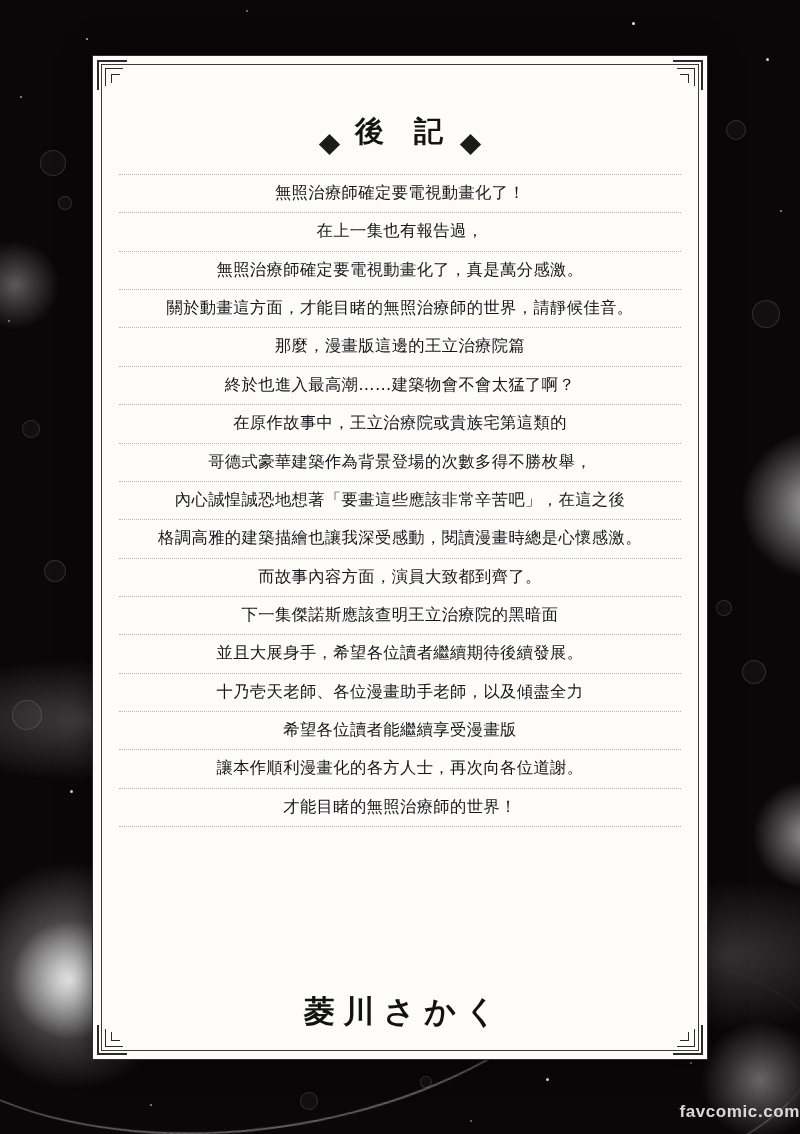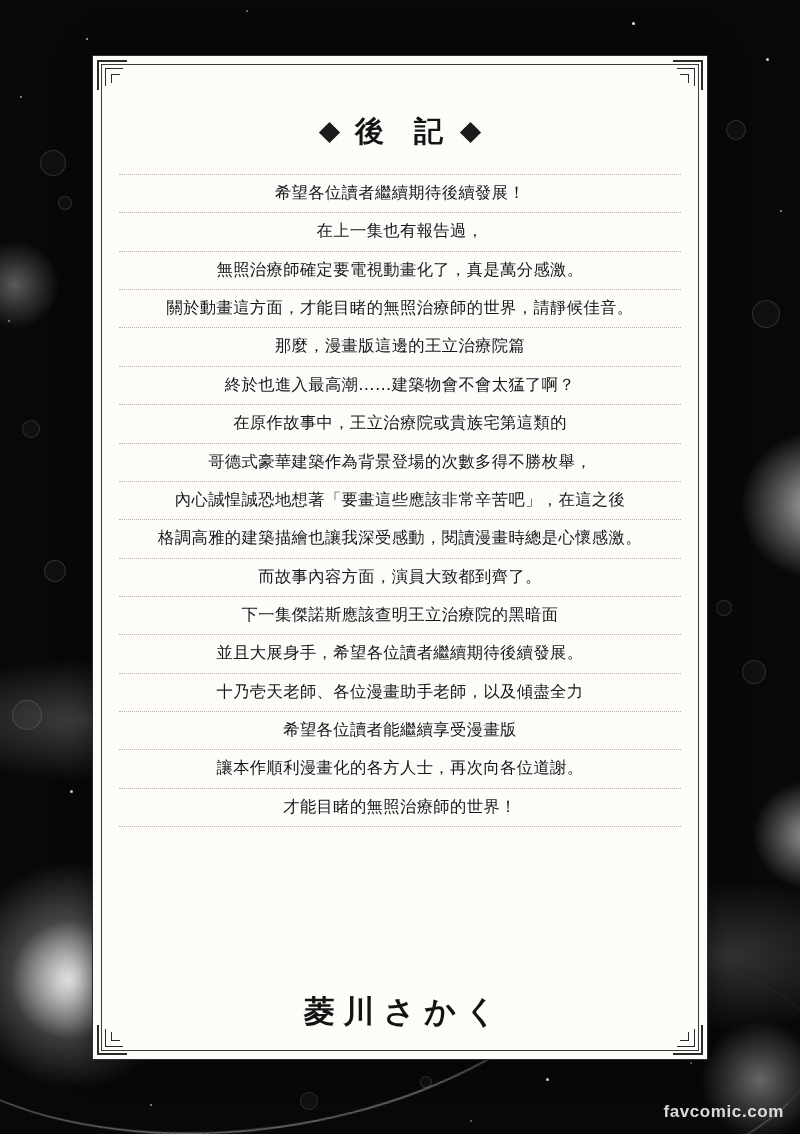--- a/index.html
+++ b/index.html
@@ -87,21 +87,21 @@
   .card-inner {
     position:absolute;
     left:26px; top:26px; right:26px; bottom:26px;
     display:flex;
     flex-direction:column;
   }
 
   
   .title-row {
     display:flex;
-    align-items:center;
+    align-items:flex-end;
     justify-content:center;
     gap:10px;
     margin-top:30px;
     margin-bottom:22px;
   }
   .diamond {
     width:15px; height:15px;
     background:#1b1b1b;
     transform:rotate(45deg);
   }
@@ -142,21 +142,21 @@
     font-size:31px;
     font-weight:700;
     letter-spacing:9px;
     color:#121212;
     padding-left:9px;
   }
 
   
   .watermark {
     position:absolute;
-    right:16px; bottom:12px;
+    right:0; bottom:12px;
     color:#e9e9e9;
     font-family:"Liberation Sans", sans-serif;
     font-size:17px;
     font-weight:700;
     letter-spacing:0.6px;
     opacity:0.92;
   }
 </style>
 </head>
 <body>
@@ -237,21 +237,21 @@
 
     <div class="card-inner">
 
       <div class="title-row">
         <span class="diamond"></span>
         <span class="title">後 記</span>
         <span class="diamond"></span>
       </div>
 
       <div class="lines">
-        <div class="line first">希望各位讀者繼續期待後續發展！</div>
+        <div class="line first">無照治療師確定要電視動畫化了！</div>
         <div class="line">在上一集也有報告過，</div>
         <div class="line">無照治療師確定要電視動畫化了，真是萬分感激。</div>
         <div class="line">關於動畫這方面，才能目睹的無照治療師的世界，請靜候佳音。</div>
         <div class="line">那麼，漫畫版這邊的王立治療院篇</div>
         <div class="line">終於也進入最高潮……建築物會不會太猛了啊？</div>
         <div class="line">在原作故事中，王立治療院或貴族宅第這類的</div>
         <div class="line">哥德式豪華建築作為背景登場的次數多得不勝枚舉，</div>
         <div class="line">內心誠惶誠恐地想著「要畫這些應該非常辛苦吧」，在這之後</div>
         <div class="line">格調高雅的建築描繪也讓我深受感動，閱讀漫畫時總是心懷感激。</div>
         <div class="line">而故事內容方面，演員大致都到齊了。</div>

